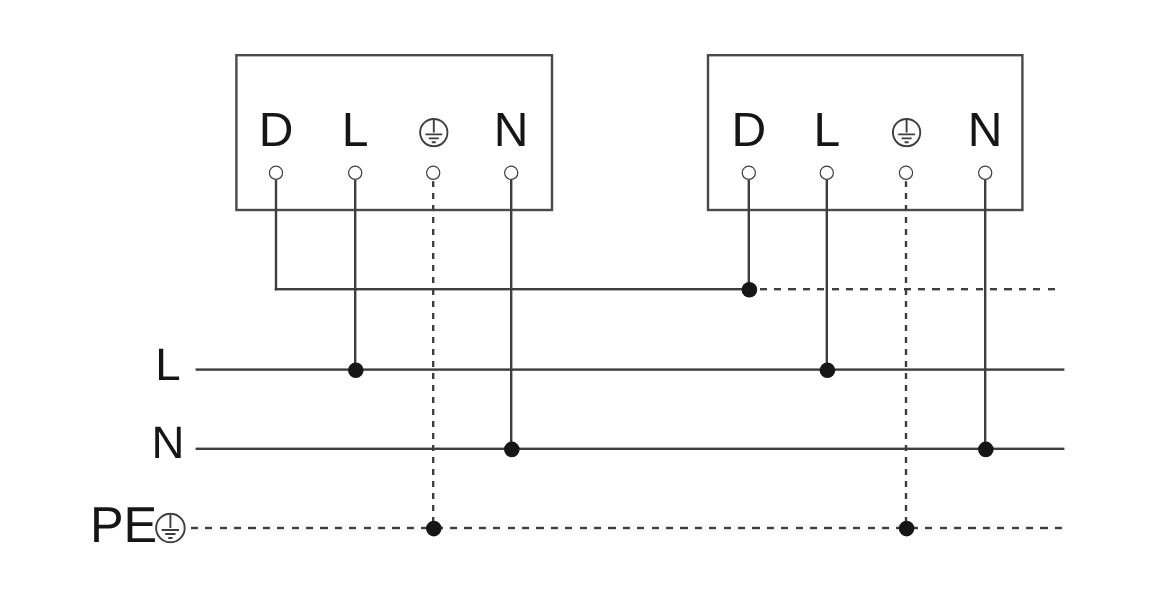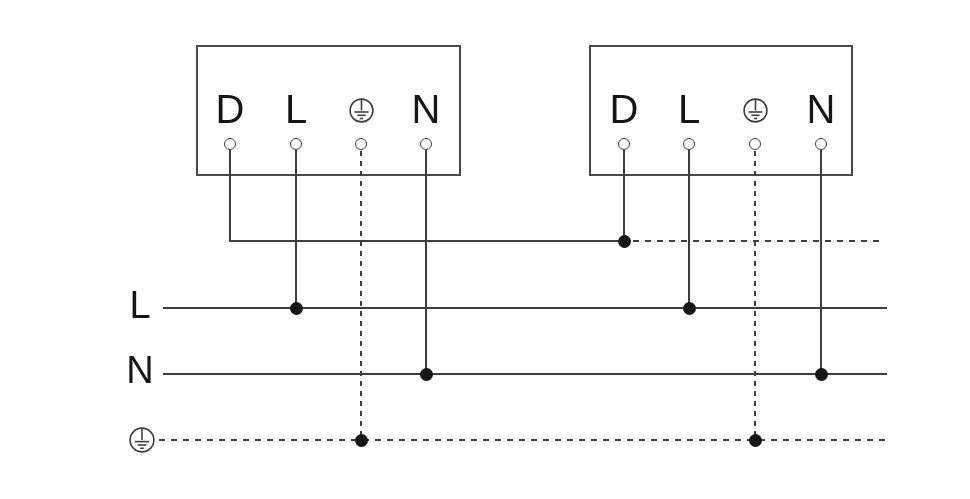--- a/index.html
+++ b/index.html
@@ -103,20 +103,21 @@
   <div class="dot" style="left:618px; top:235px;"></div>
   <div class="dot" style="left:290px; top:302px;"></div>
   <div class="dot" style="left:683px; top:302px;"></div>
   <div class="dot" style="left:420px; top:368px;"></div>
   <div class="dot" style="left:815px; top:368px;"></div>
   <div class="dot" style="left:355px; top:434px;"></div>
   <div class="dot" style="left:749px; top:434px;"></div>
 
   <div class="bus-label" style="left:120px; top:286px; width:40px;">L</div>
   <div class="bus-label" style="left:120px; top:351px; width:40px;">N</div>
+  <div class="bus-label pe" style="left:74px; top:417px; width:58px;">PE</div>
   <span class="icon" style="left:129px; top:427px;">
     <svg width="26" height="26" viewBox="0 0 26 26">
       <circle cx="13" cy="13" r="11.9" fill="none" stroke="#3e3e3e" stroke-width="1.6"></circle>
       <line x1="13" y1="1.6" x2="13" y2="13" stroke="#3e3e3e" stroke-width="1.6"></line>
       <line x1="5.8" y1="14.6" x2="20.2" y2="14.6" stroke="#3e3e3e" stroke-width="1.6"></line>
       <line x1="8.7" y1="18" x2="17.3" y2="18" stroke="#3e3e3e" stroke-width="1.6"></line>
       <line x1="11.2" y1="21.3" x2="14.8" y2="21.3" stroke="#3e3e3e" stroke-width="1.6"></line>
     </svg>
   </span>
 

